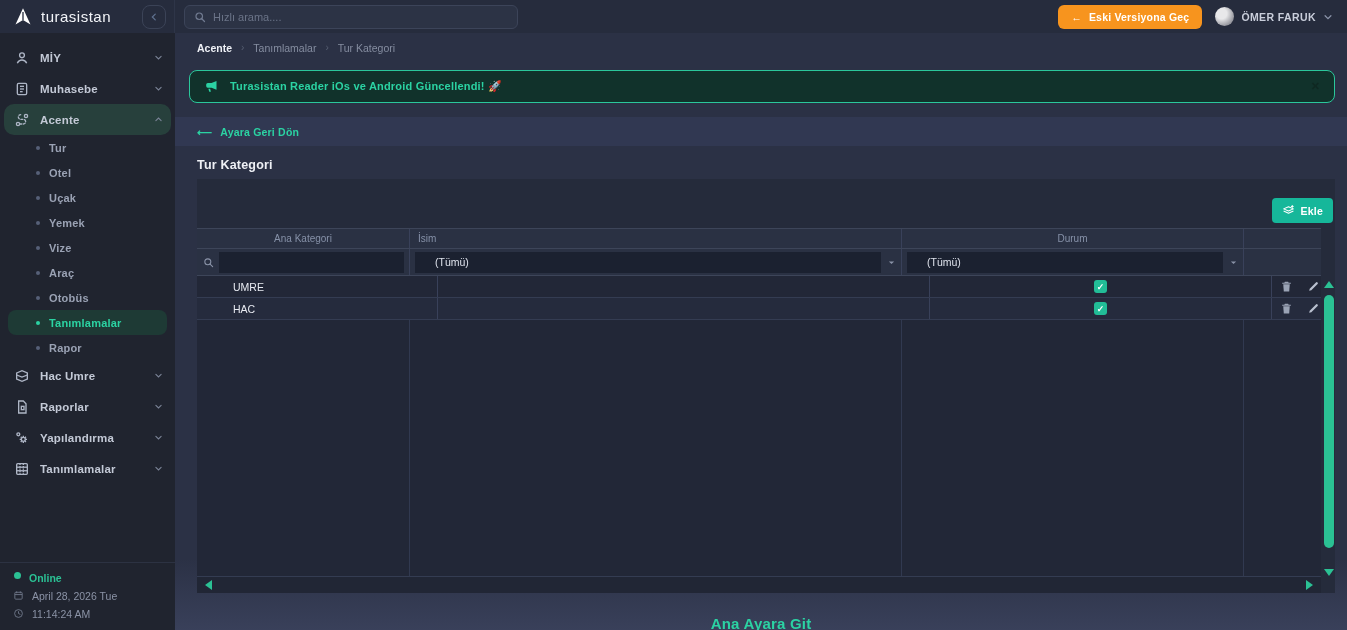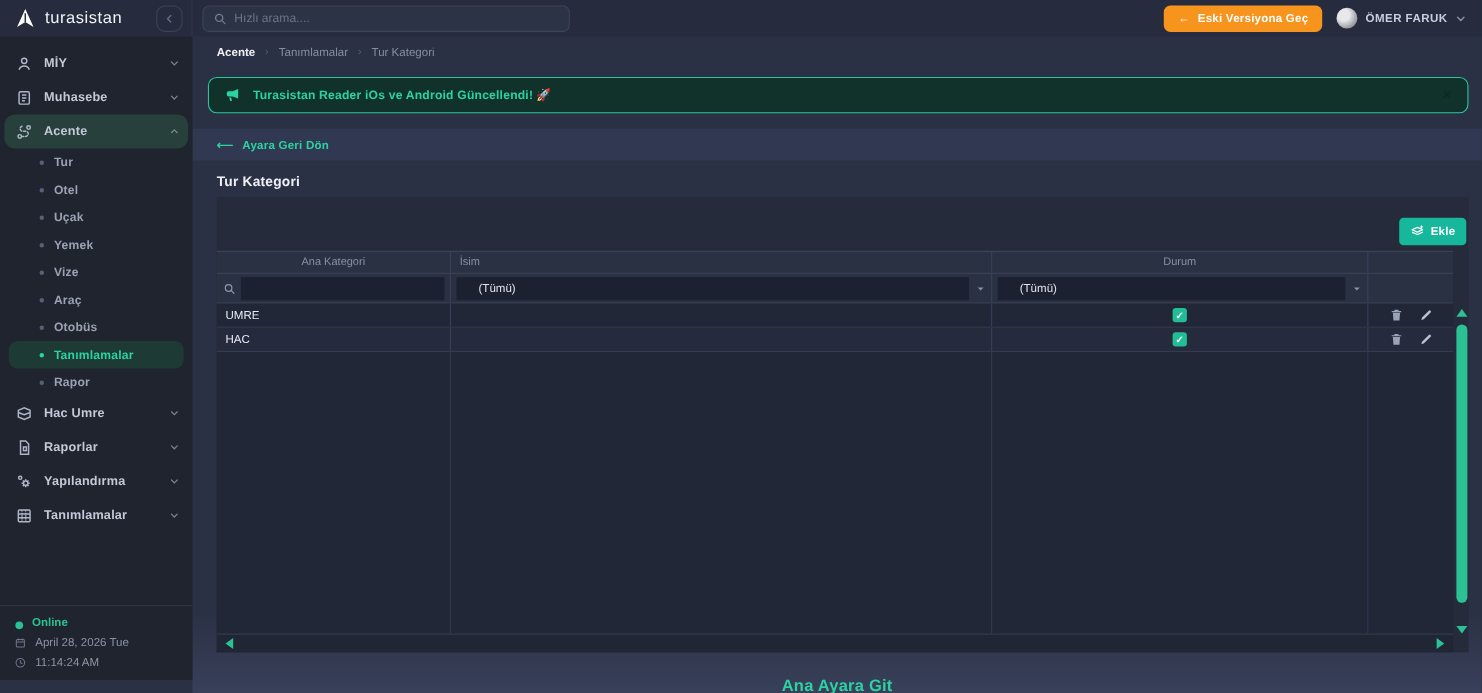--- a/index.html
+++ b/index.html
@@ -31,38 +31,38 @@
   .topbar-right { margin-left:auto; display:flex; align-items:center; gap:13px; padding-right:14px; }
   .btn-orange { height:24px; background:#f7941e; border:none; border-radius:6px;
     color:#fff; font-weight:700; font-size:10.5px; display:flex; align-items:center;
     gap:7px; padding:0 13px; cursor:pointer; font-family:inherit; letter-spacing:.2px; }
   .user-chip { display:flex; align-items:center; gap:7px; cursor:pointer; }
   .avatar { width:19px; height:19px; border-radius:50%;
     background:radial-gradient(circle at 35% 35%, #e8e8ea 0 30%, #9b9ca3 70%, #6d6e76 100%); }
   .user-name { font-size:10.5px; font-weight:700; color:#c9cedb; letter-spacing:.4px; }
 
   
-  .sidebar { position:absolute; top:33px; left:0; bottom:12px; width:175px;
+  .sidebar { position:absolute; top:33px; left:0; bottom:0; width:175px;
     background:#20242f; display:flex; flex-direction:column; z-index:4; }
   .nav { padding-top:9px; }
   .nav-item { height:31px; display:flex; align-items:center; gap:10px;
     padding:0 12px 0 14px; cursor:pointer; color:#c3c9d6; }
   .nav-item .nav-ic { color:#aeb6c6; width:16px; }
   .nav-item .nav-label { font-size:11.5px; font-weight:700; letter-spacing:.2px; }
   .nav-item .chev { margin-left:auto; color:#7a8296; }
   .nav-item.active { background:#27403c; border-radius:10px; margin:0 4px; padding:0 8px 0 10px; }
   .sub-item { height:25px; display:flex; align-items:center; gap:9px;
     padding-left:36px; cursor:pointer; color:#9aa2b4; }
   .sub-item .dot { width:4px; height:4px; border-radius:50%; background:#566078; flex:none; }
   .sub-item .sub-label { font-size:11px; font-weight:700; letter-spacing:.2px; }
   .sub-item.active { background:#1e3a35; border-radius:8px; margin:0 8px; padding-left:28px; color:#2bd3a2; }
   .sub-item.active .dot { background:#2bd3a2; }
   .side-footer { margin-top:auto; border-top:1px solid #2c3242; padding:9px 0 10px 13px;
     display:flex; flex-direction:column; gap:6px; }
-  .sf-line { display:flex; align-items:flex-end; gap:8px; font-size:10.5px; color:#8b93a6; }
+  .sf-line { display:flex; align-items:flex-start; gap:8px; font-size:10.5px; color:#8b93a6; }
   .sf-line .sf-ic { color:#6f7789; }
   .online-dot { width:7px; height:7px; border-radius:50%; background:#2bc194; margin-left:1px; }
   .online-text { color:#2bc194; font-weight:700; }
 
   
   .main { position:absolute; top:33px; left:175px; right:0; bottom:0;
     background:linear-gradient(180deg,#2b3145 0%, #2b3145 88%, #39405a 100%); }
   .breadcrumb { height:29px; display:flex; align-items:center; gap:9px; padding-left:22px; }
   .crumb { font-size:10.5px; color:#858da0; cursor:pointer; }
   .crumb.first { color:#eef0f6; font-weight:700; }
@@ -100,21 +100,21 @@
   .th.center { justify-content:center; }
   .cell-r { border-right:1px solid #39415a; }
   .tfilter { height:27px; background:#2a3143; border-bottom:1px solid #3d4559; }
   .fcell { display:flex; align-items:center; }
   .fsearch-ic { width:22px; display:flex; justify-content:center; color:#8a93a8; flex:none; }
   .finput { flex:1; height:21px; margin:0 5px 0 0; background:#1b2130; border:none;
     outline:none; color:#dfe3ec; font-size:10.5px; padding:0 7px; font-family:inherit; }
   .fselect { flex:1; height:21px; margin:0 0 0 5px; background:#1b2130; display:flex;
     align-items:center; padding:0 20px; font-size:10.5px; color:#dfe3ec; cursor:pointer; }
   .fchev { width:20px; display:flex; justify-content:center; color:#8a93a8; cursor:pointer; }
-  .trow { height:22px; border-bottom:1px solid #343c52; cursor:pointer; }
+  .trow { height:22px; border-bottom:1px solid #343c52; cursor:pointer;padding-left:28px; }
   .trow.odd { background:#222737; }
   .trow.even { background:#252b3d; }
   .td { display:flex; align-items:center; padding:0 8px; font-size:10.5px; color:#e8ebf2; }
   .td.center { justify-content:center; }
   .checkbox { width:13px; height:13px; border-radius:3px; background:#22bd97;
     display:flex; align-items:center; justify-content:center; cursor:pointer; }
   .checkbox::after { content:"✓"; color:#fff; font-size:9px; font-weight:700; }
   .row-actions { display:flex; align-items:center; justify-content:center; gap:14px; }
   .ic-btn { background:none; border:none; cursor:pointer; padding:0; color:#9aa3b5; }
   .ic-btn.pencil { color:#b9c0cf; }

